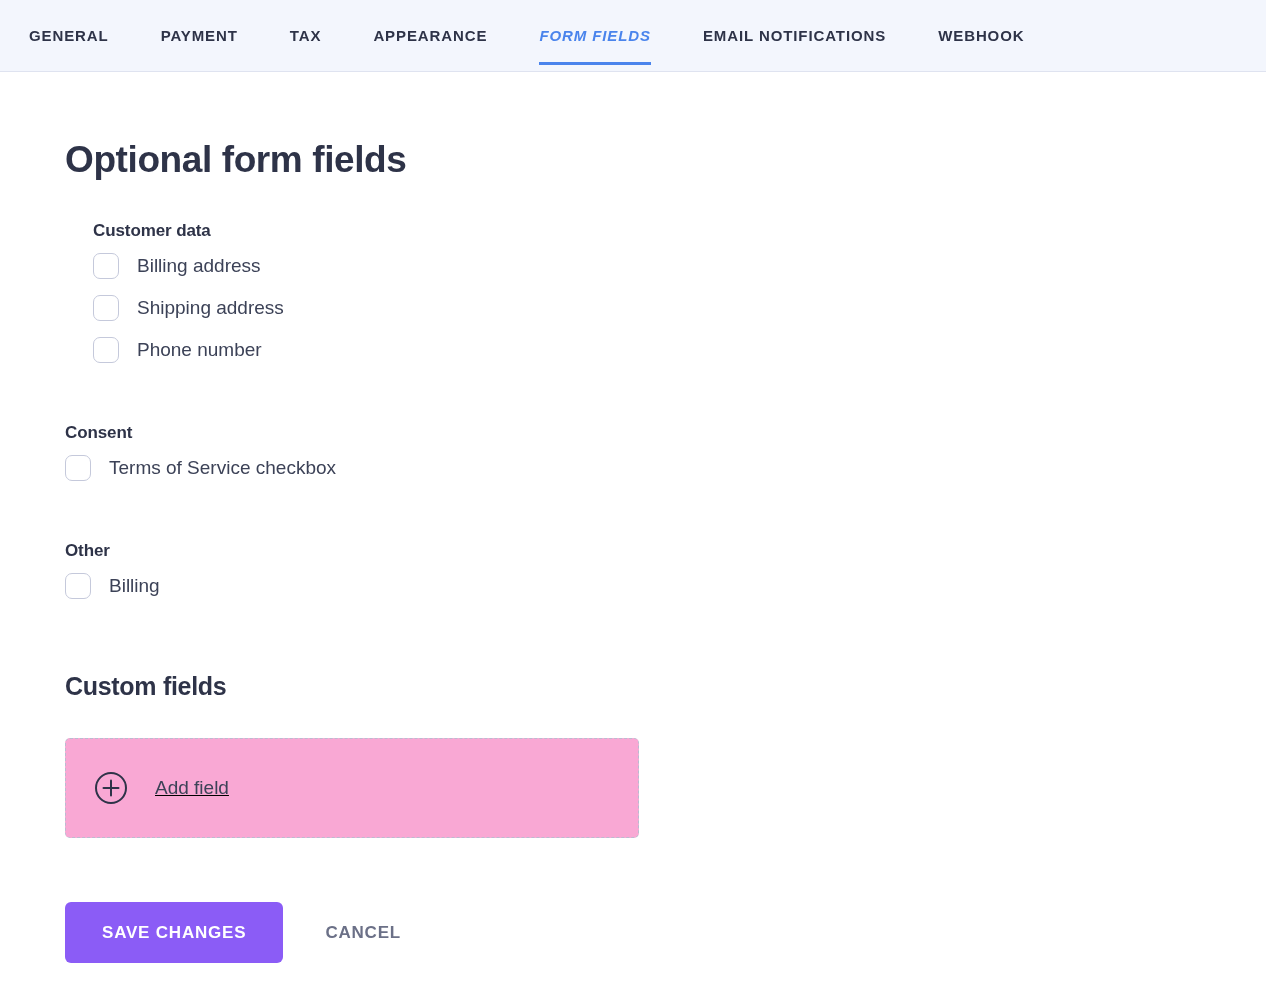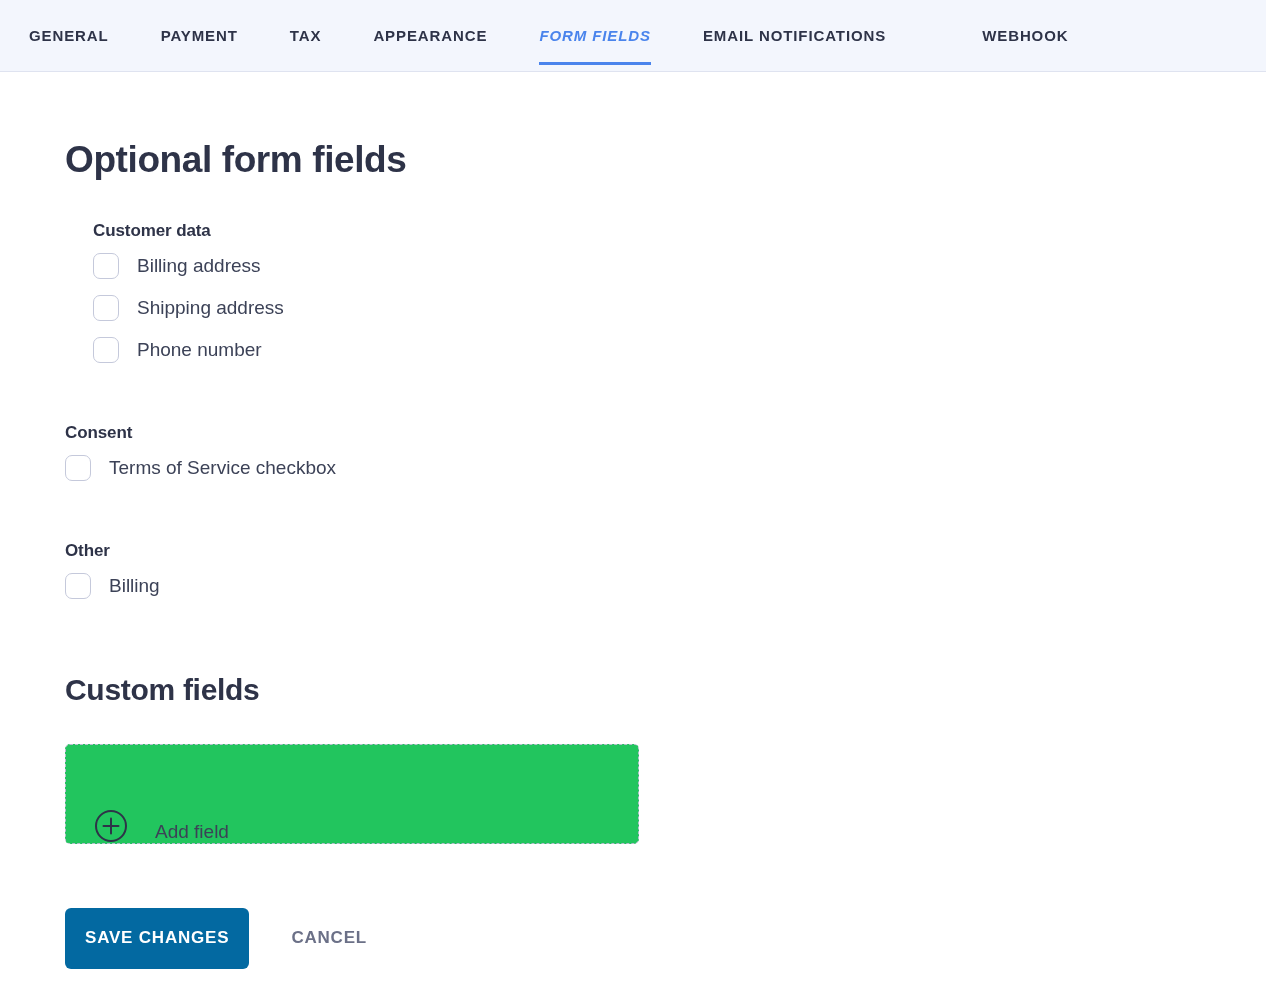--- a/index.html
+++ b/index.html
@@ -35,21 +35,21 @@
     margin-right: 52px;
     font-size: 15px;
     font-weight: bold;
     letter-spacing: 0.9px;
     color: #2e3348;
     text-transform: uppercase;
     cursor: pointer;
     white-space: nowrap;
     user-select: none;
   }
-  .tab:last-child { margin-right: 0; margin-left: 44px; }
+  .tab:last-child { margin-right: 0; }
   .tab.active { color: #4a84ec; font-style: italic; }
   .tab.active::after {
     content: "";
     position: absolute;
     left: 0;
     right: 0;
     bottom: 0;
     height: 3px;
     background: #4a84ec;
   }
@@ -100,65 +100,66 @@
   }
   .check-label {
     margin-left: 18px;
     font-size: 19px;
     color: #3c4257;
     line-height: 1;
   }
 
   
   .custom-title {
-    font-size: 30px;
+    font-size: 25px;
     font-weight: bold;
     color: #2e3348;
     letter-spacing: -0.3px;
     margin: 0;
     padding-top: 66px;
     line-height: 1.1;
   }
   .addfield-box {
     margin-top: 38px;
     width: 574px;
     height: 100px;
     border: 1px dashed #b9bdd0;
     border-radius: 5px;
     display: flex;
-    align-items: flex-end;
+    align-items: center;
     padding-left: 28px;
     cursor: pointer;
-    background: #22c55e;
+    background: #f9a8d4;
+    text-decoration: underline;
   }
   .plus-icon {
     width: 34px;
     height: 34px;
     min-width: 34px;
     display: block;
   }
   .addfield-label {
     margin-left: 27px;
     font-size: 19px;
     color: #3c4257;
   }
 
   
   .actions {
     margin-top: 64px;
     display: flex;
     align-items: center;
   }
   .btn-save {
-    background: #0369a1;
+    background: #8b5cf6;
     color: #ffffff;
     border: none;
     border-radius: 6px;
     height: 61px;
-    padding: 0 20px;
+    padding: 0 37px;
     font-family: "Liberation Sans", sans-serif;
     font-size: 17px;
     font-weight: bold;
     letter-spacing: 0.8px;
     text-transform: uppercase;
     cursor: pointer;
   }
   .btn-cancel {
     background: transparent;
     border: none;

